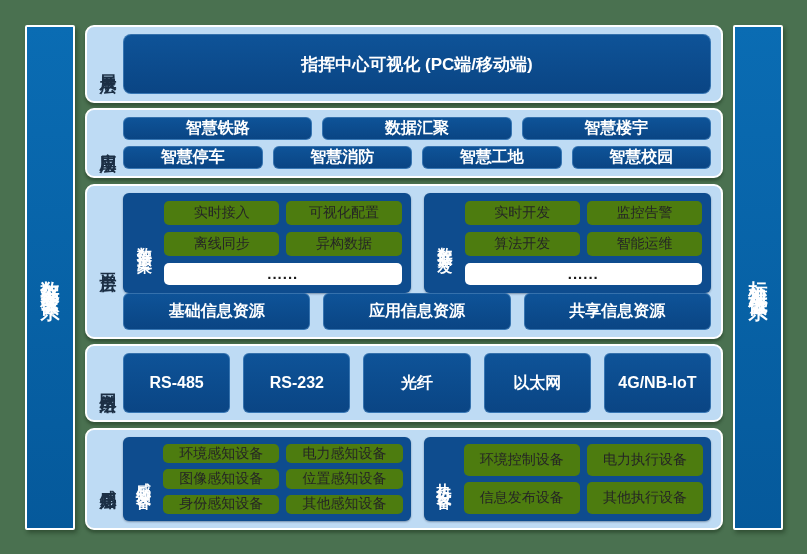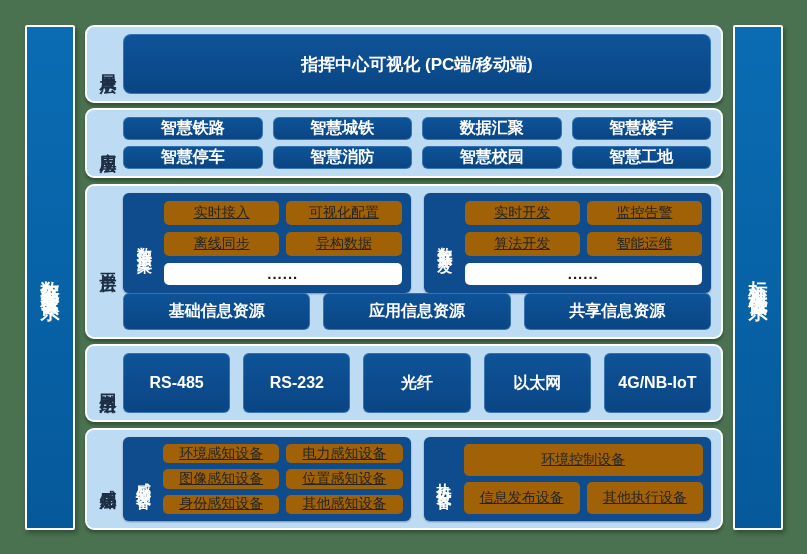--- a/index.html
+++ b/index.html
@@ -79,23 +79,23 @@
   .group-label {
     width:24px; flex:none; display:flex; align-items:center; justify-content:center;
   }
   .group-label span {
     writing-mode:vertical-rl; text-orientation:upright;
     color:#fff; font-size:15px; font-weight:bold; letter-spacing:4px;
   }
   .group-items { flex:1; display:flex; flex-direction:column; gap:7px; }
   .group-items .grow { flex:1; display:flex; gap:7px; }
   .white-box {
-    flex:1; background:#a16207; border-radius:5px;
+    flex:1; background:#4d7c0f; border-radius:5px;
     color:#252525; font-size:14px;
-    display:flex; align-items:center; justify-content:center;text-decoration:underline;
+    display:flex; align-items:center; justify-content:center;
   }
   .more-box {
     height:22px; flex:none; background:#fff; border-radius:5px;
     color:#1a1a1a; font-size:15px; font-weight:bold; letter-spacing:1px;
     display:flex; align-items:center; justify-content:center;
   }
   .resources { display:flex; gap:13px; margin-top:0; height:37px; flex:none; }
   .resources .navy { flex:1; font-size:16px; }
 
   
@@ -135,29 +135,28 @@
     </section>
     <div class="gap5"></div>
 
     <section class="layer l-app">
       <div class="layer-label">
         <span>应用层</span>
       </div>
       <div class="layer-content">
         <div class="row">
           <div class="navy">智慧铁路</div>
-          <div class="navy">智慧城铁</div>
           <div class="navy">数据汇聚</div>
           <div class="navy">智慧楼宇</div>
         </div>
         <div class="row">
           <div class="navy">智慧停车</div>
           <div class="navy">智慧消防</div>
+          <div class="navy">智慧工地</div>
           <div class="navy">智慧校园</div>
-          <div class="navy">智慧工地</div>
         </div>
       </div>
     </section>
     <div class="gap6"></div>
 
     <section class="layer l-platform">
       <div class="layer-label">
         <span>平台层</span>
       </div>
       <div class="layer-content">
@@ -247,20 +246,21 @@
           </div>
         </div>
 
         <div class="group">
           <div class="group-label">
             <span>执行设备</span>
           </div>
           <div class="group-items">
             <div class="grow">
               <div class="white-box">环境控制设备</div>
+              <div class="white-box">电力执行设备</div>
             </div>
             <div class="grow">
               <div class="white-box">信息发布设备</div>
               <div class="white-box">其他执行设备</div>
             </div>
           </div>
         </div>
 
       </div>
     </section>

